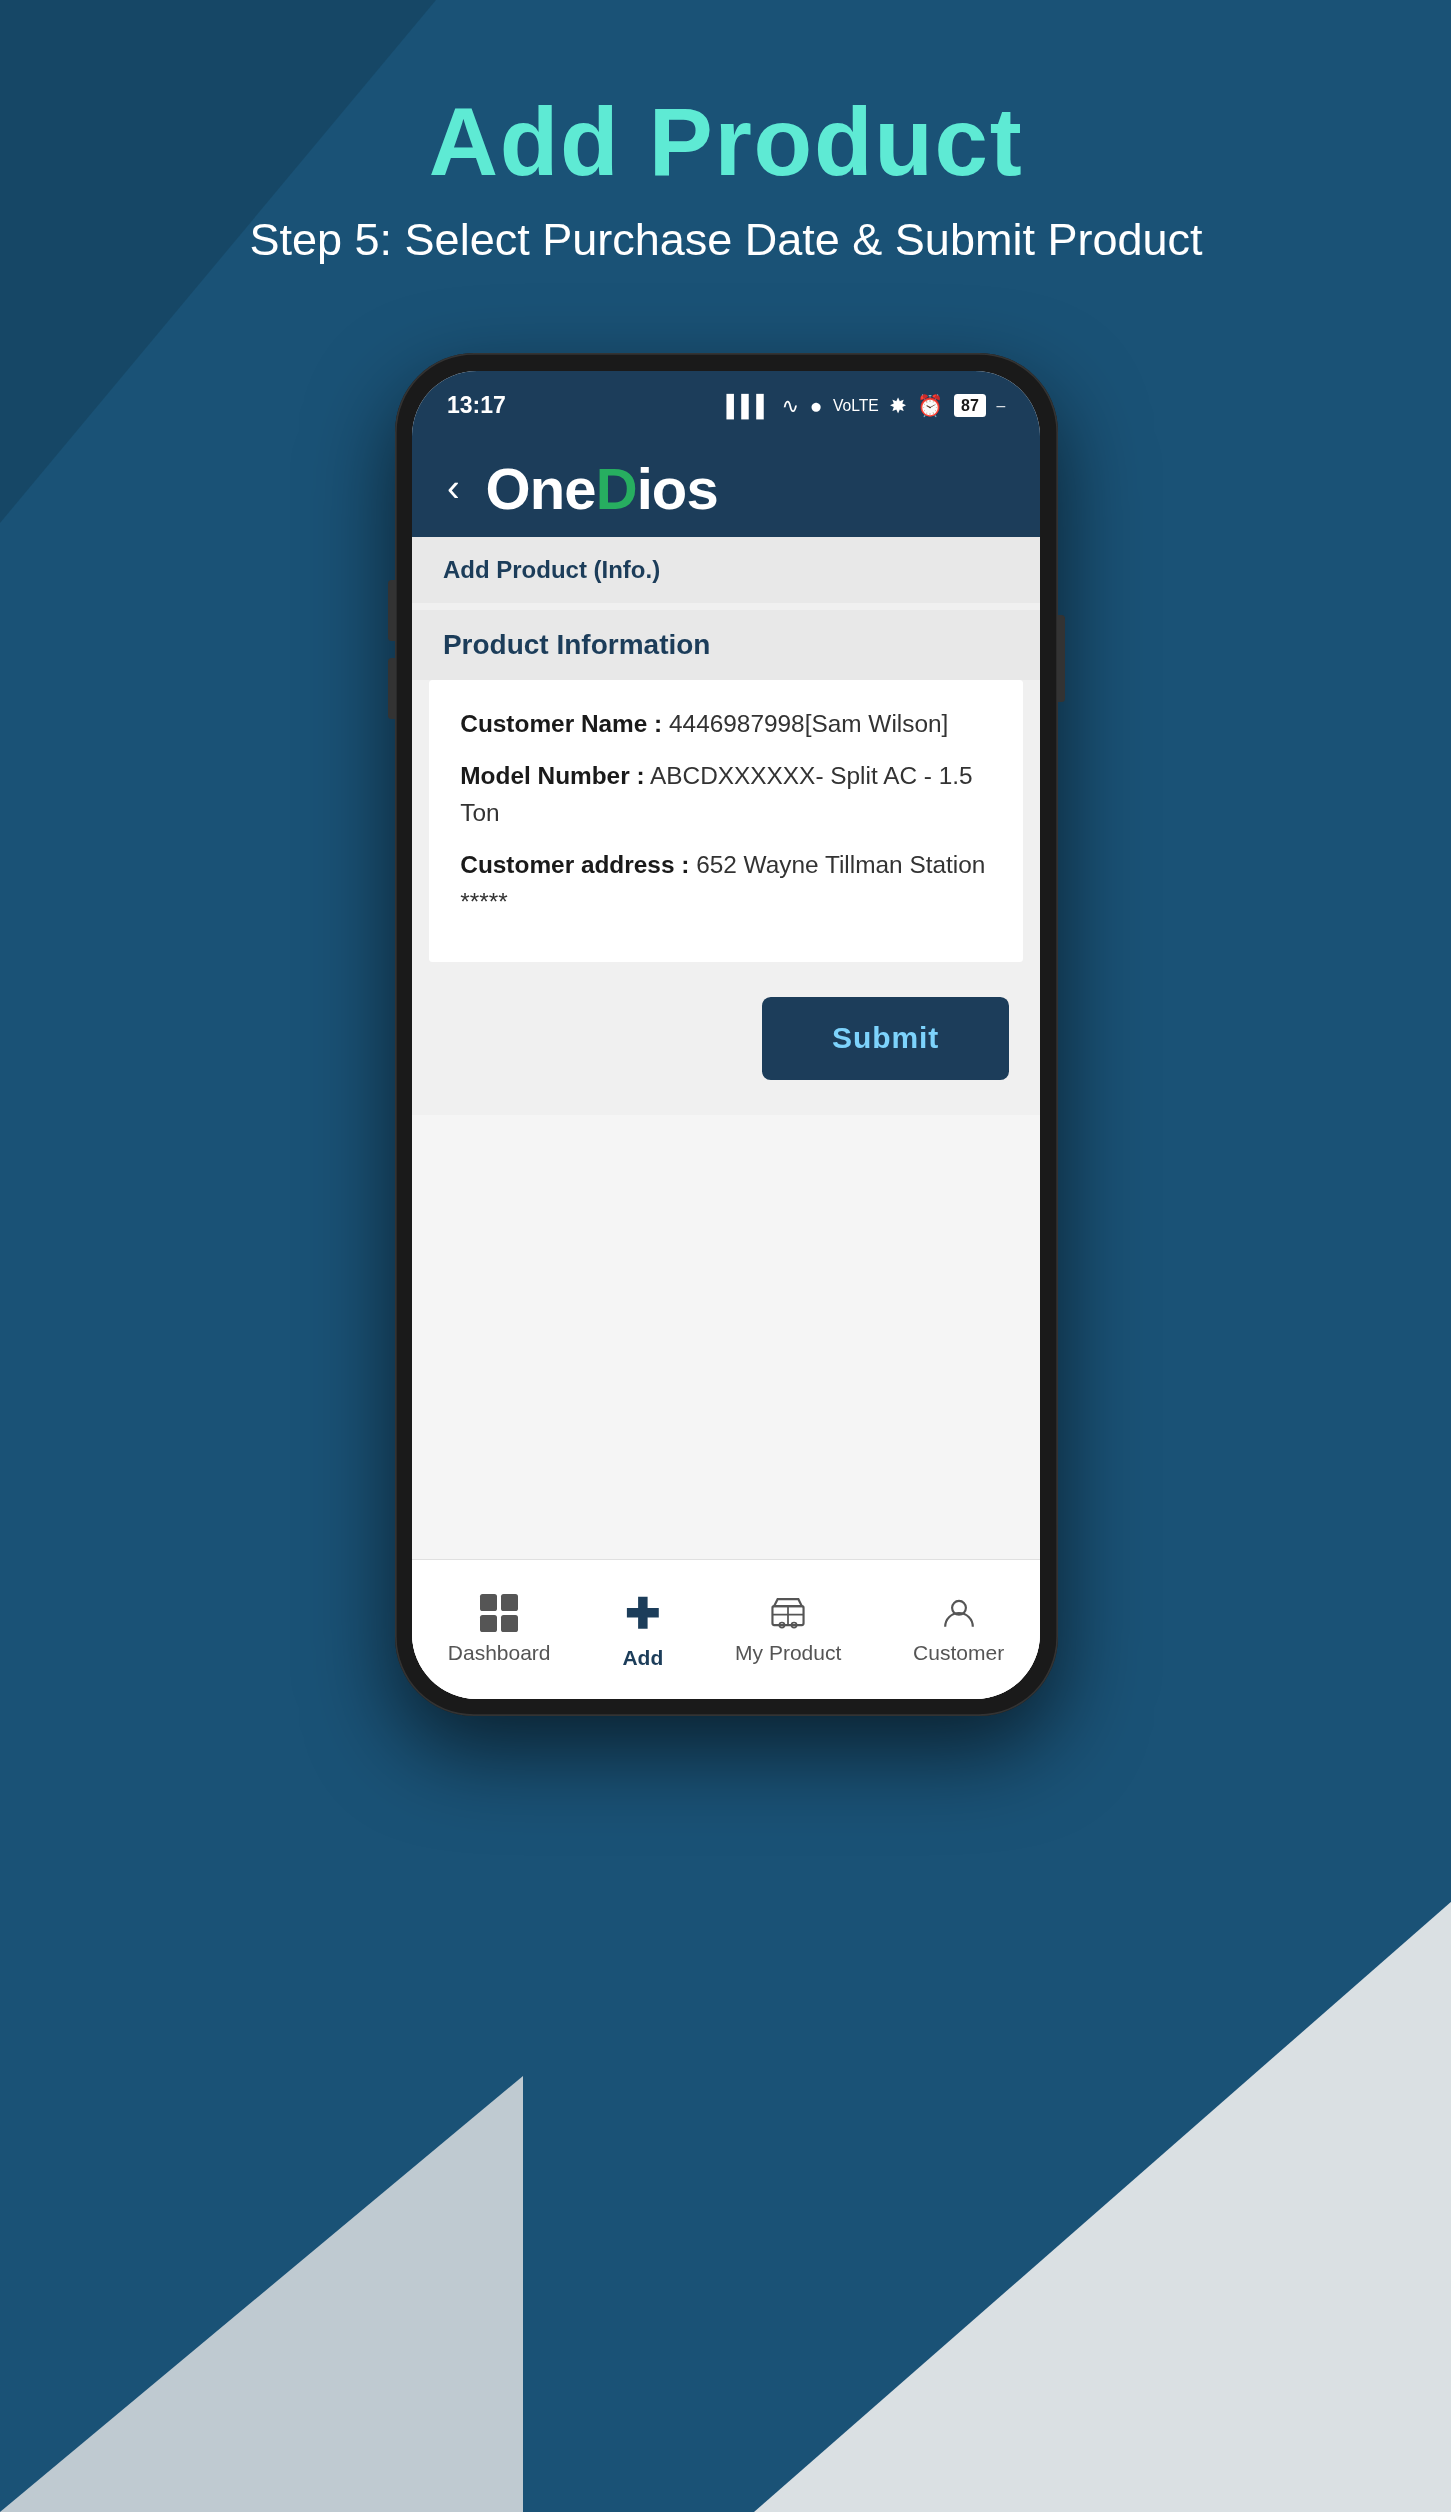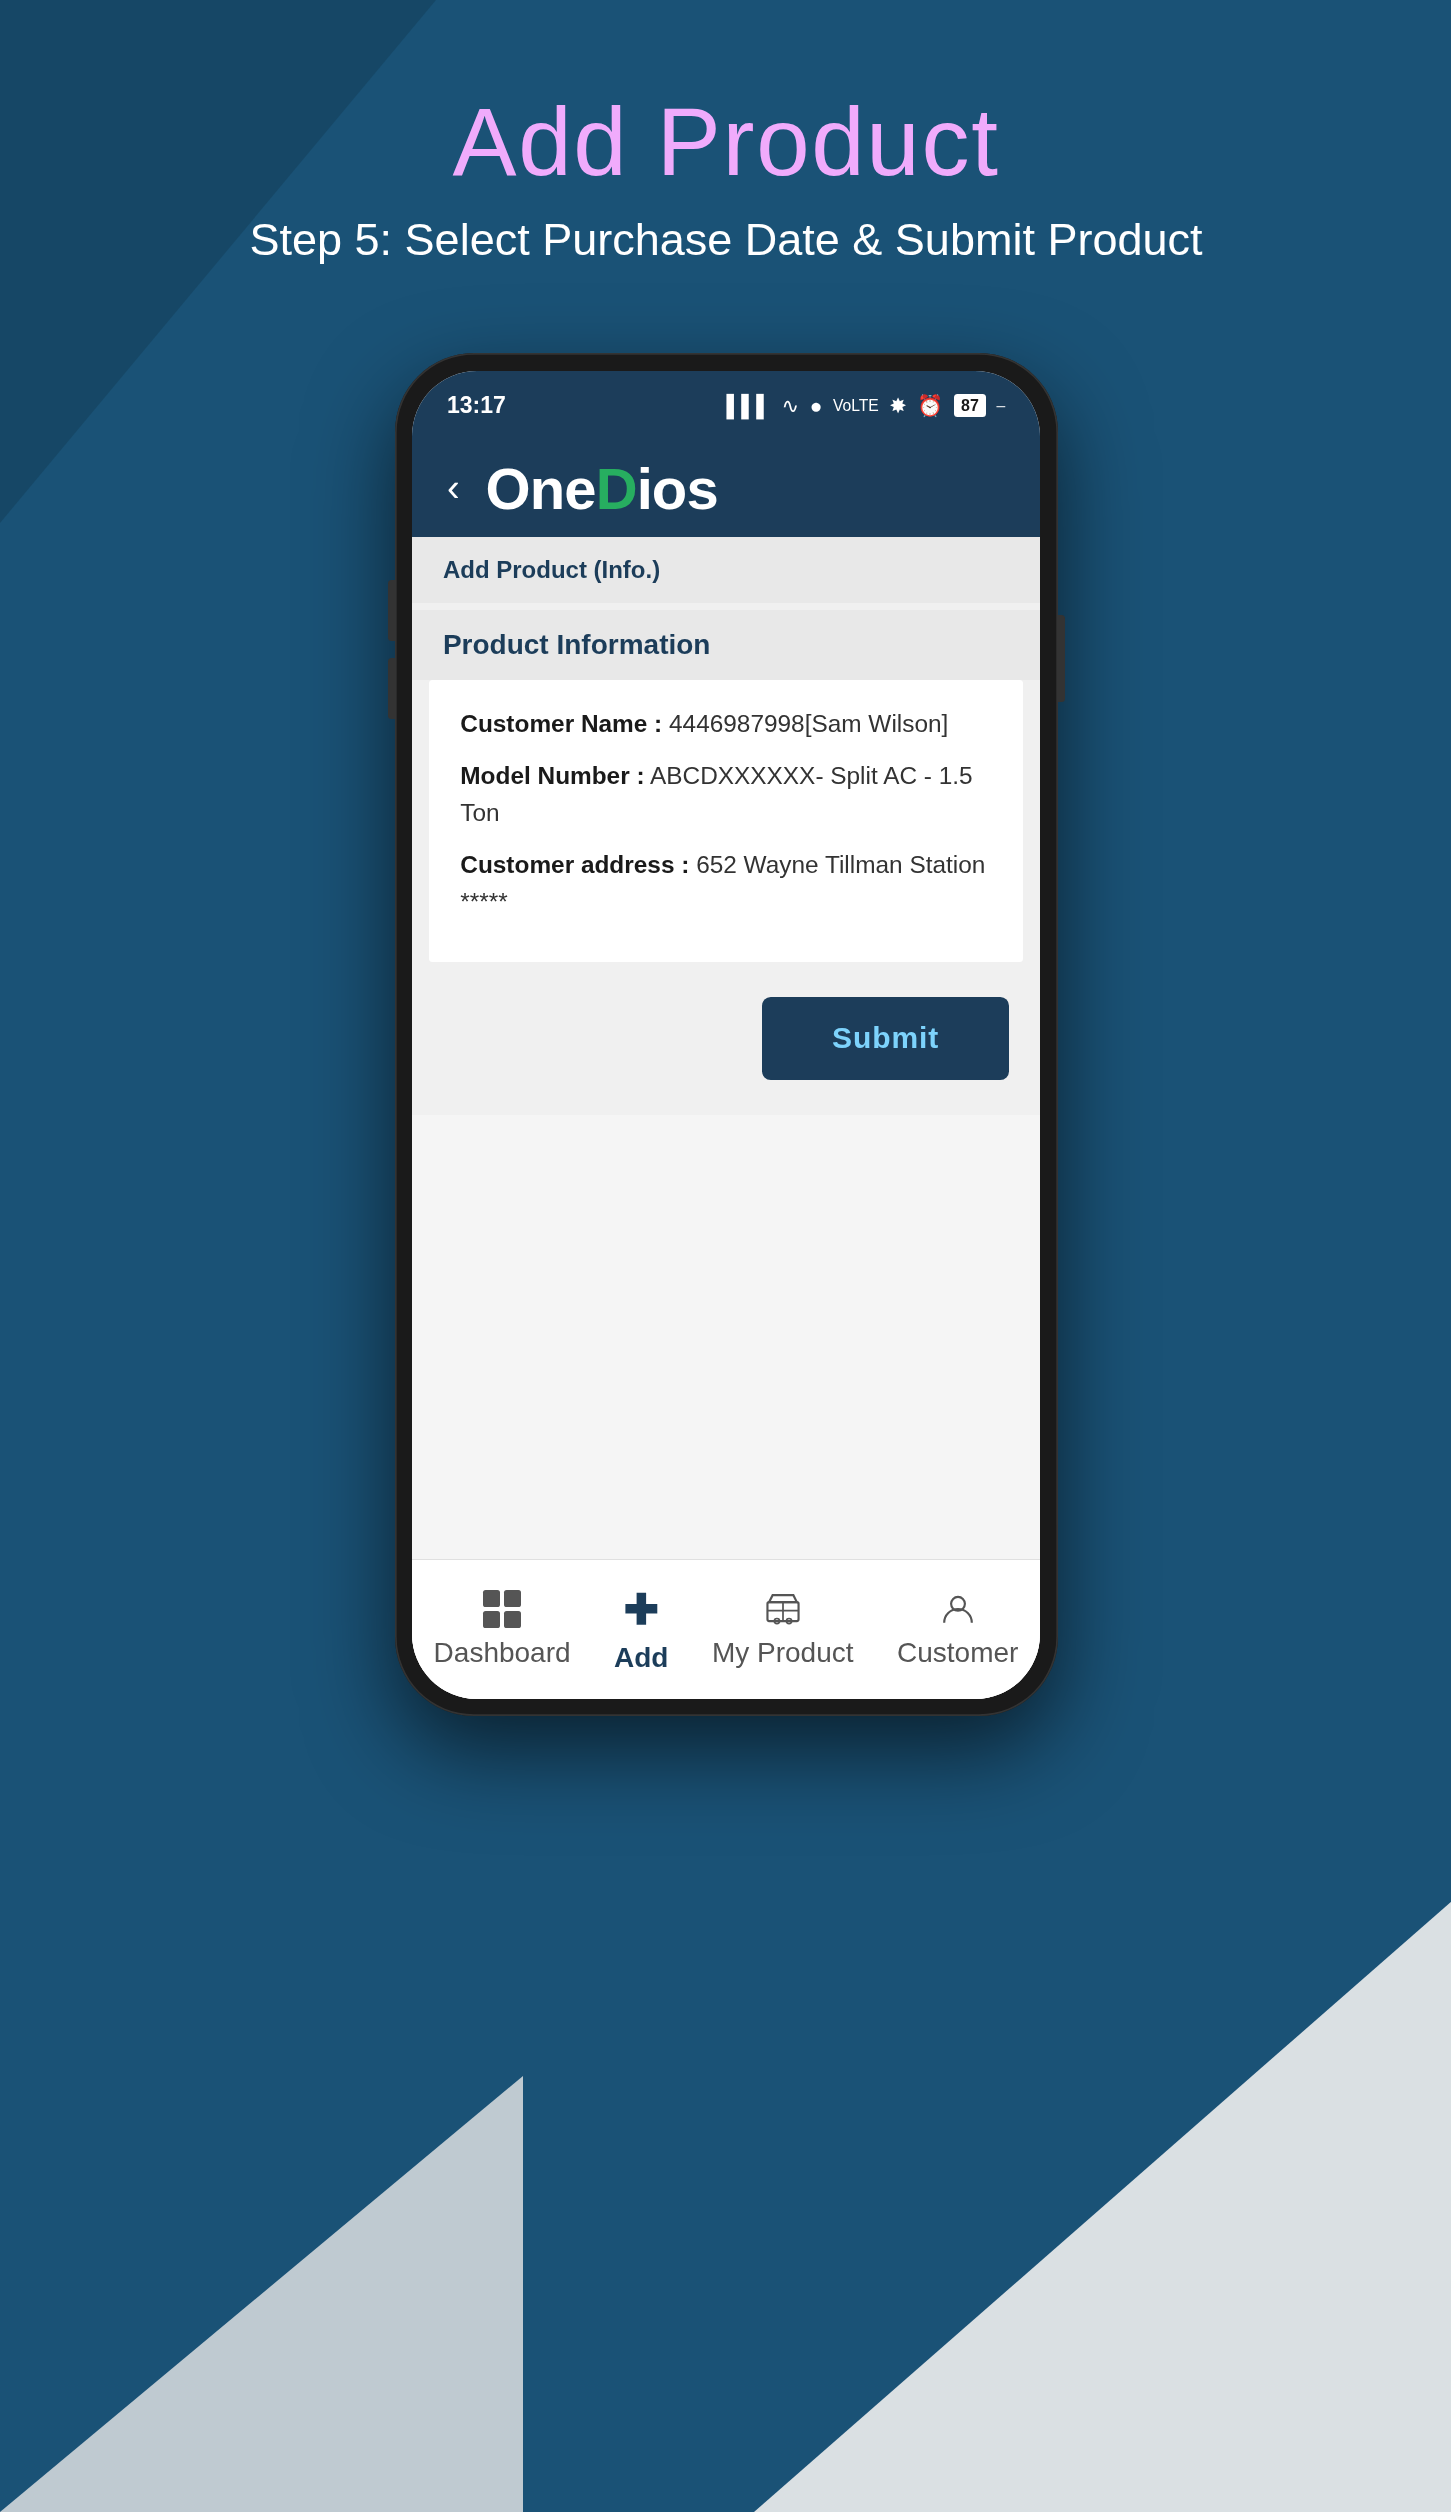--- a/index.html
+++ b/index.html
@@ -55,22 +55,22 @@
 
     .page-header {
       text-align: center;
       padding: 87px 0 52px 0;
       z-index: 10;
       position: relative;
     }
 
     .page-title {
       font-size: 96px;
-      font-weight: 400;
-      color: #f0abfc;
+      font-weight: 700;
+      color: #5eead4;
       letter-spacing: 1.7px;
     }
 
     .page-subtitle {
       font-size: 45px;
       font-weight: 400;
       color: #ffffff;
       margin-top: 17.4px;
     }
 
@@ -276,21 +276,21 @@
 
     .nav-item {
       display: flex;
       flex-direction: column;
       align-items: center;
       gap: 8.7px;
       cursor: pointer;
     }
 
     .nav-label {
-      font-size: 28px;
+      font-size: 21px;
       color: #555;
     }
 
     .nav-label.active {
       color: #1c3d5a;
       font-weight: 700;
     }
 
     
     .phone-volume-up {

